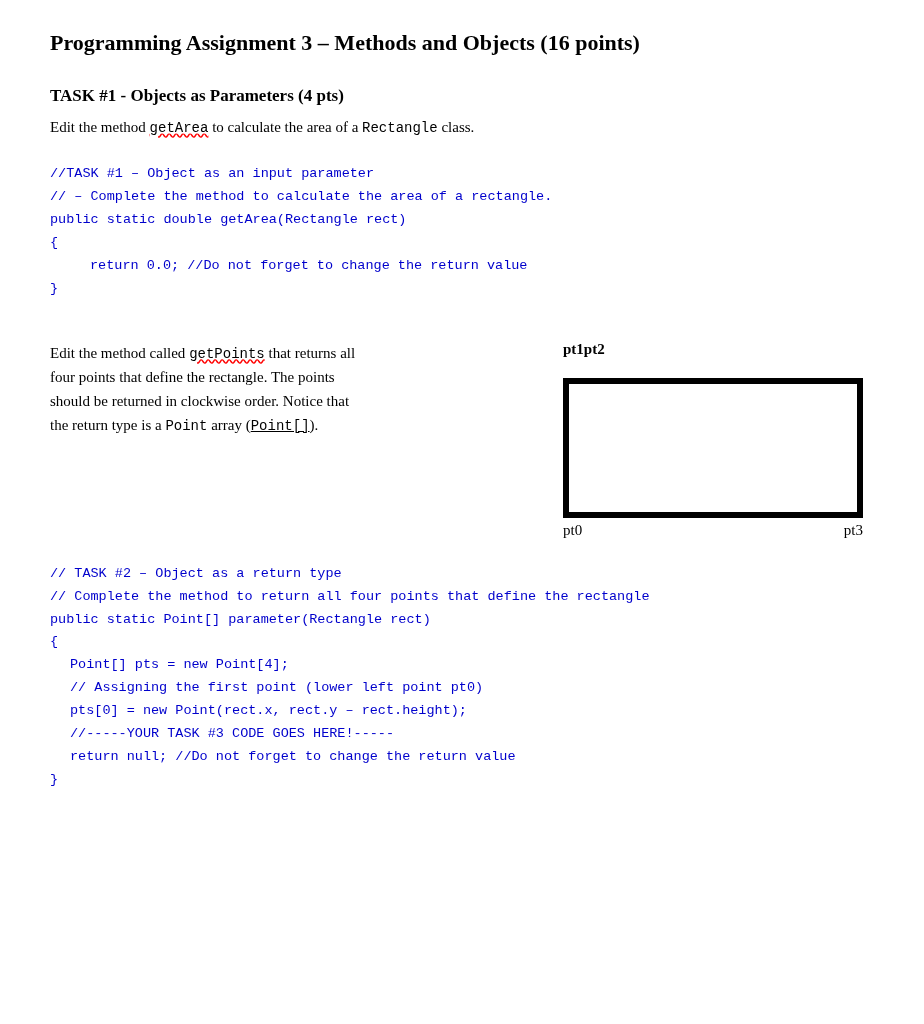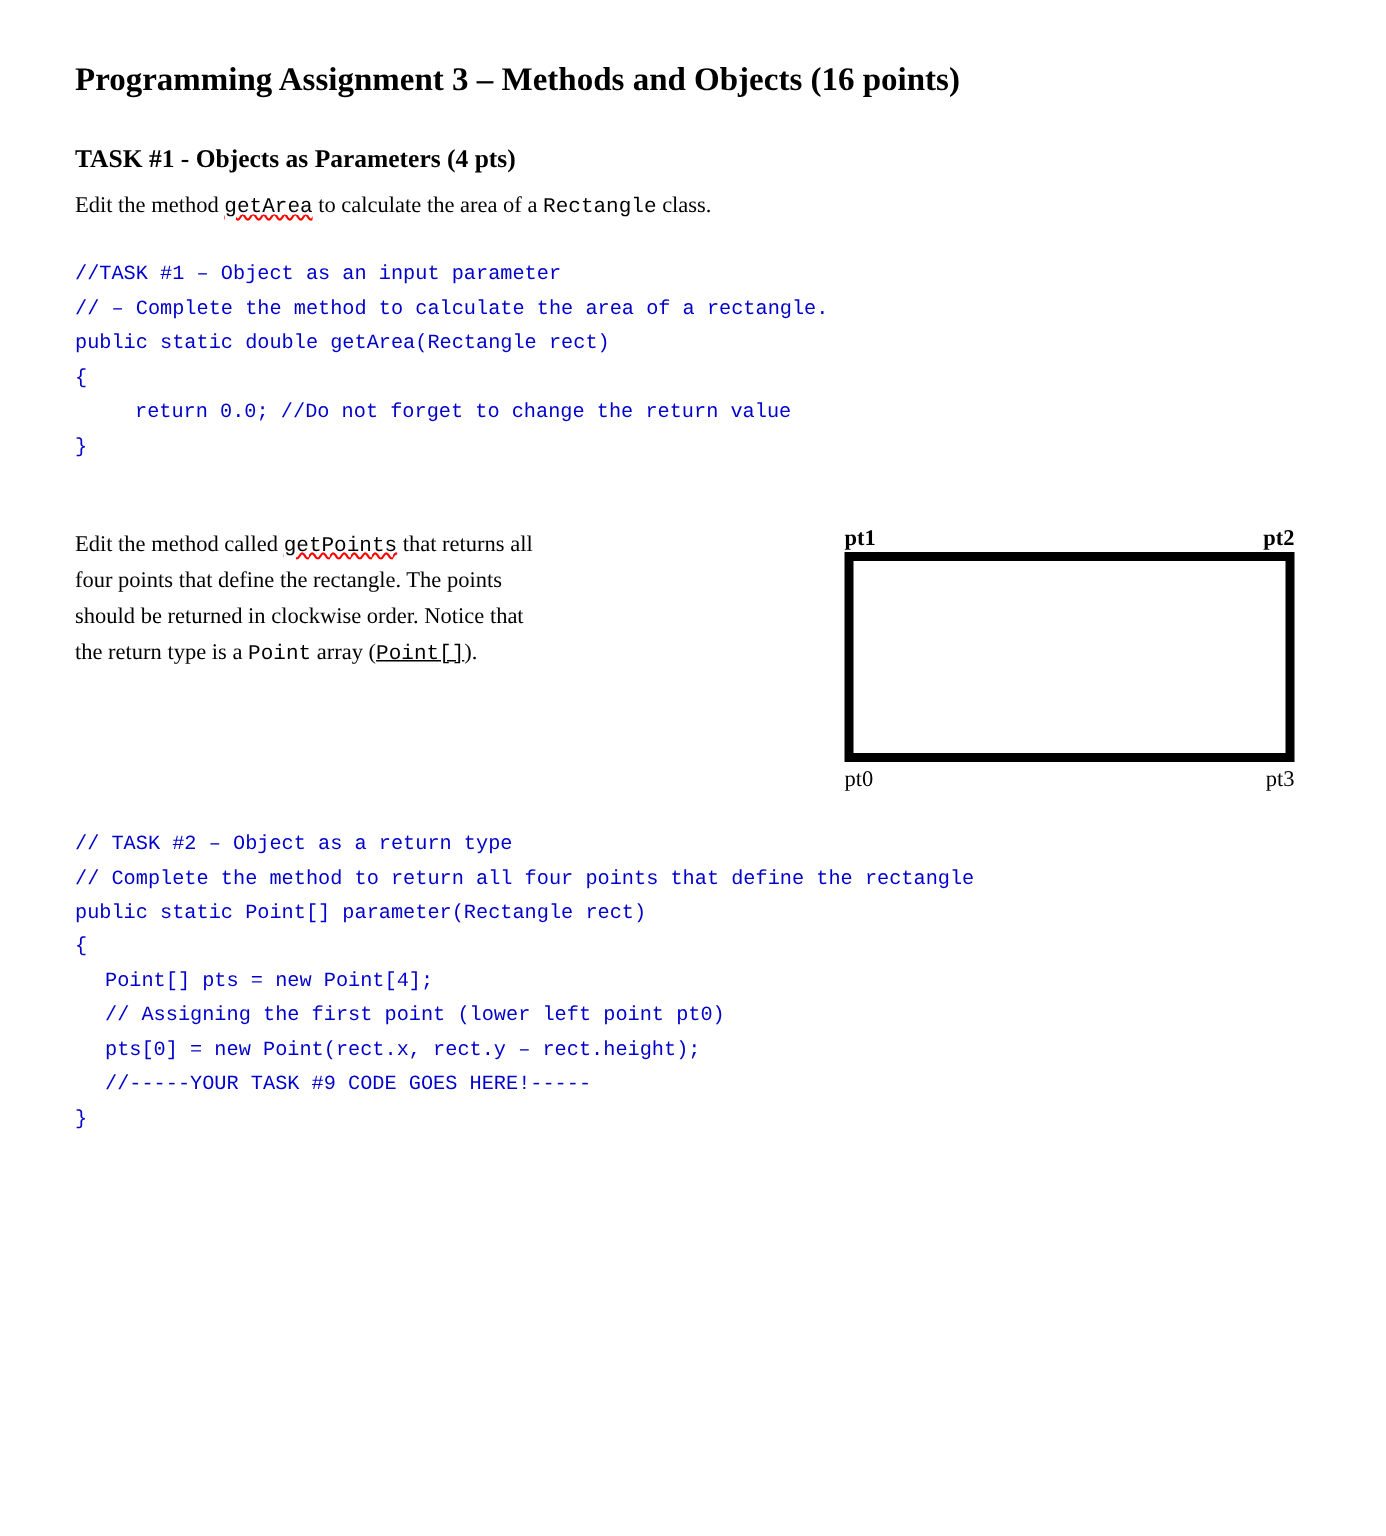--- a/index.html
+++ b/index.html
@@ -14,21 +14,20 @@
       font-size: 15px;
       color: #000000;
       padding: 30px 50px;
       max-width: 924px;
     }
 
     .page-title {
       font-size: 22px;
       font-weight: bold;
       margin-bottom: 30px;
-      margin-top: 10px;
     }
 
     .task-title {
       font-size: 17px;
       font-weight: bold;
       margin-bottom: 10px;
     }
 
     .task-description {
       font-size: 15px;
@@ -80,25 +79,24 @@
       flex: 1;
       display: flex;
       flex-direction: column;
       align-items: center;
       position: relative;
       margin-top: 0px;
     }
 
     .rect-labels-top {
       display: flex;
-      justify-content: space-between;
       width: 300px;
       font-size: 15px;
       font-weight: bold;
-      margin-bottom: 0;
+      margin-bottom: 20px;
     }
 
     .rect-box {
       width: 300px;
       height: 140px;
       border: 6px solid #000000;
       background: #ffffff;
     }
 
     .rect-labels-bottom {
@@ -192,16 +190,17 @@
   <div class="code-block">
     <span class="code-line">// TASK #2 – Object as a return type</span>
     <span class="code-line">// Complete the method to return all four points that define the rectangle</span>
     <span class="code-line">
       <span>public static Point[] parameter(Rectangle rect)</span>
     </span>
     <span class="code-line bracket-line">{</span>
     <span class="code-line code-indent2"> Point[] pts = new Point[4];</span>
     <span class="code-line code-indent2"> // Assigning the first point (lower left point pt0)  </span>
     <span class="code-line code-indent2"> pts[0] = new Point(rect.x, rect.y – rect.height);  </span>
-    <span class="code-line code-indent2"> //-----YOUR TASK #9 CODE GOES HERE!-----</span>
+    <span class="code-line code-indent2"> //-----YOUR TASK #3 CODE GOES HERE!-----</span>
+    <span class="code-line code-indent2"> return null; //Do not forget to change the return value</span>
     <span class="code-line bracket-line">}</span>
   </div>
 </div>
 
 </body></html>

